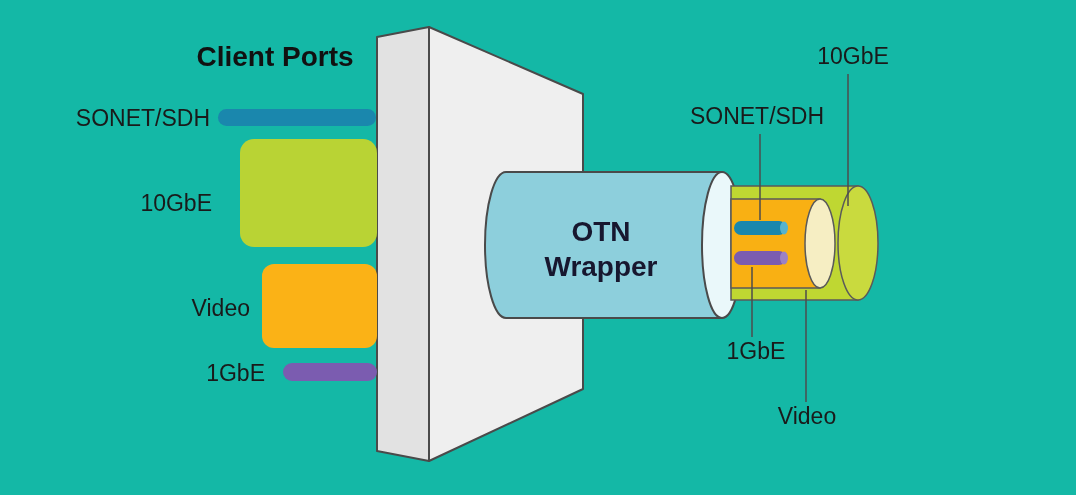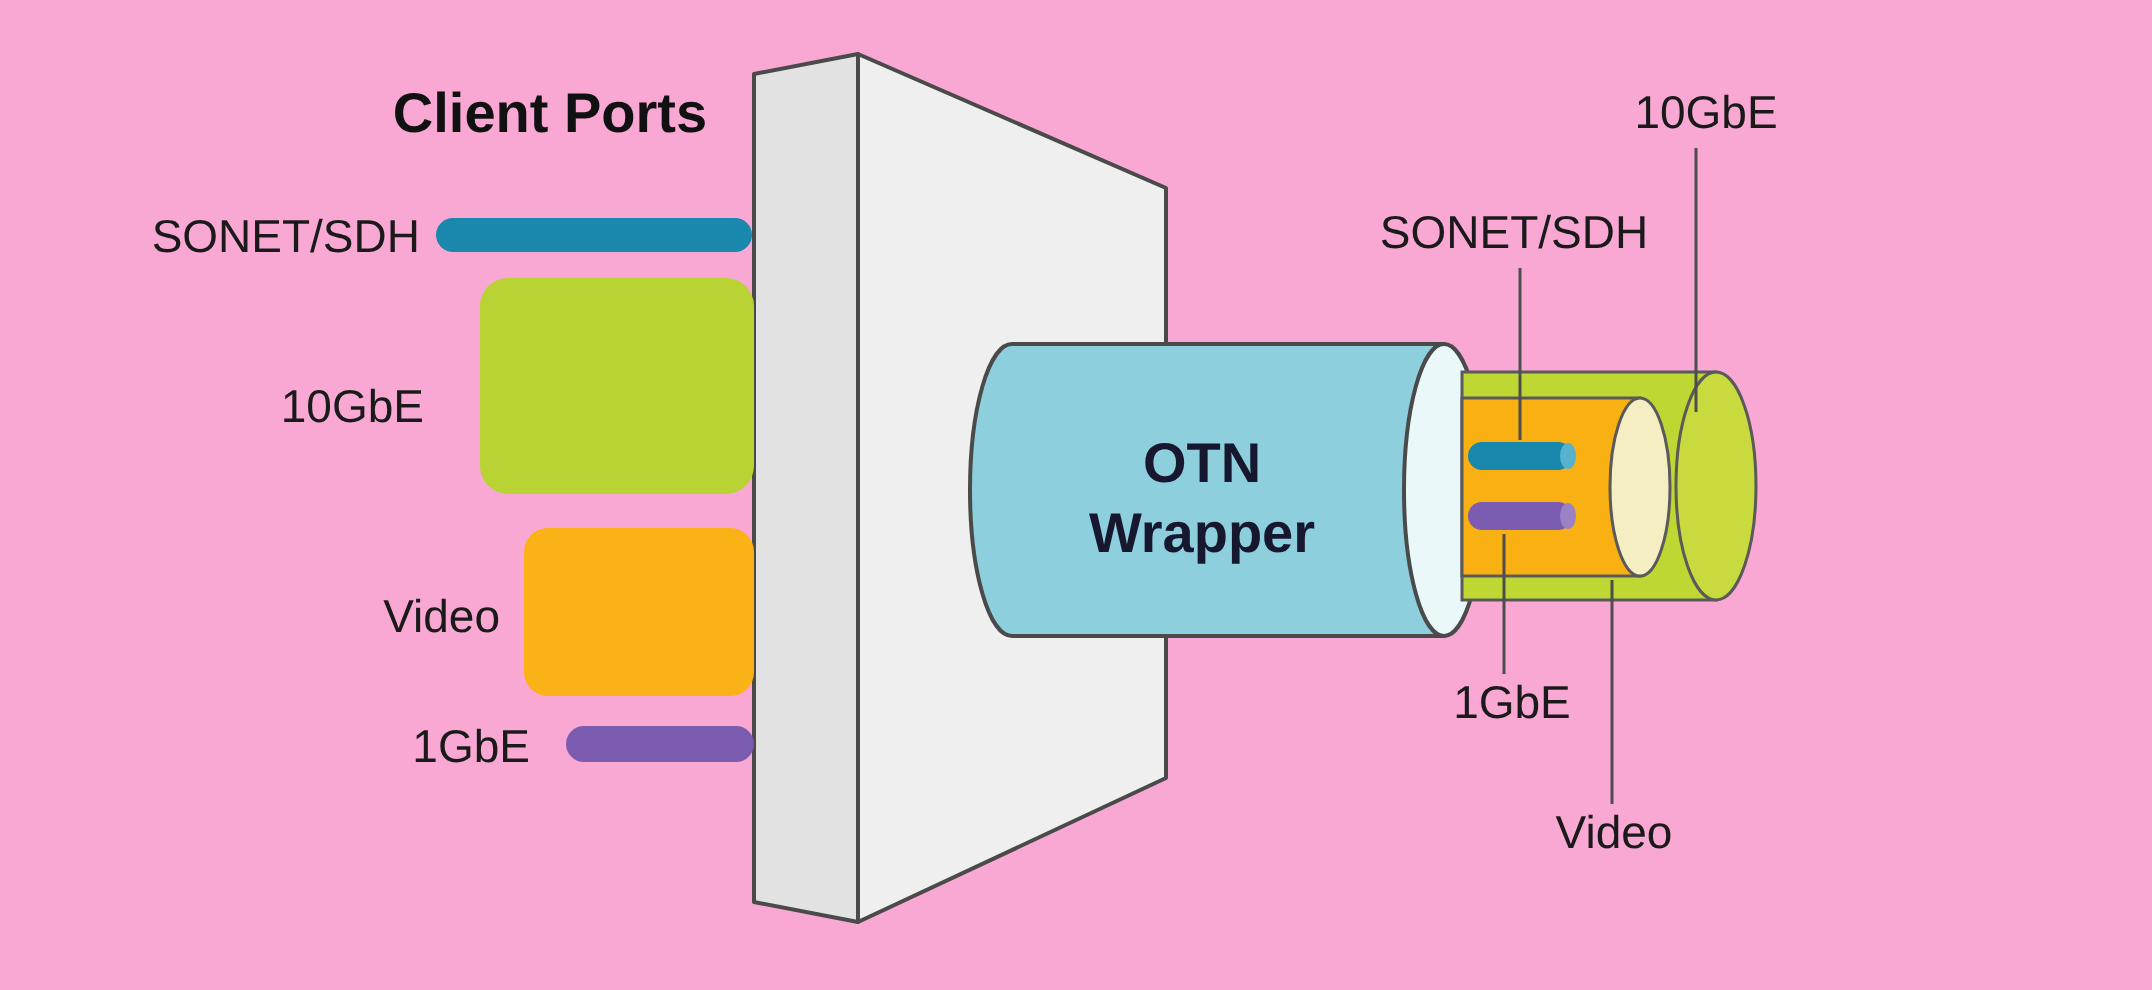--- a/index.html
+++ b/index.html
@@ -4,21 +4,21 @@
   <style>
     html, body {
       margin: 0;
       padding: 0;
       background: #ffffff;
     }
     .stage {
       position: relative;
       width: 1076px;
       height: 495px;
-      background: #f9a8d4;
+      background: #14b8a6;
       overflow: hidden;
       font-family: "Liberation Sans", sans-serif;
     }
     svg text {
       font-family: "Liberation Sans", sans-serif;
     }
     .diagram-label {
       font-size: 23px;
       fill: #1a1a1a;
       font-weight: 400;

